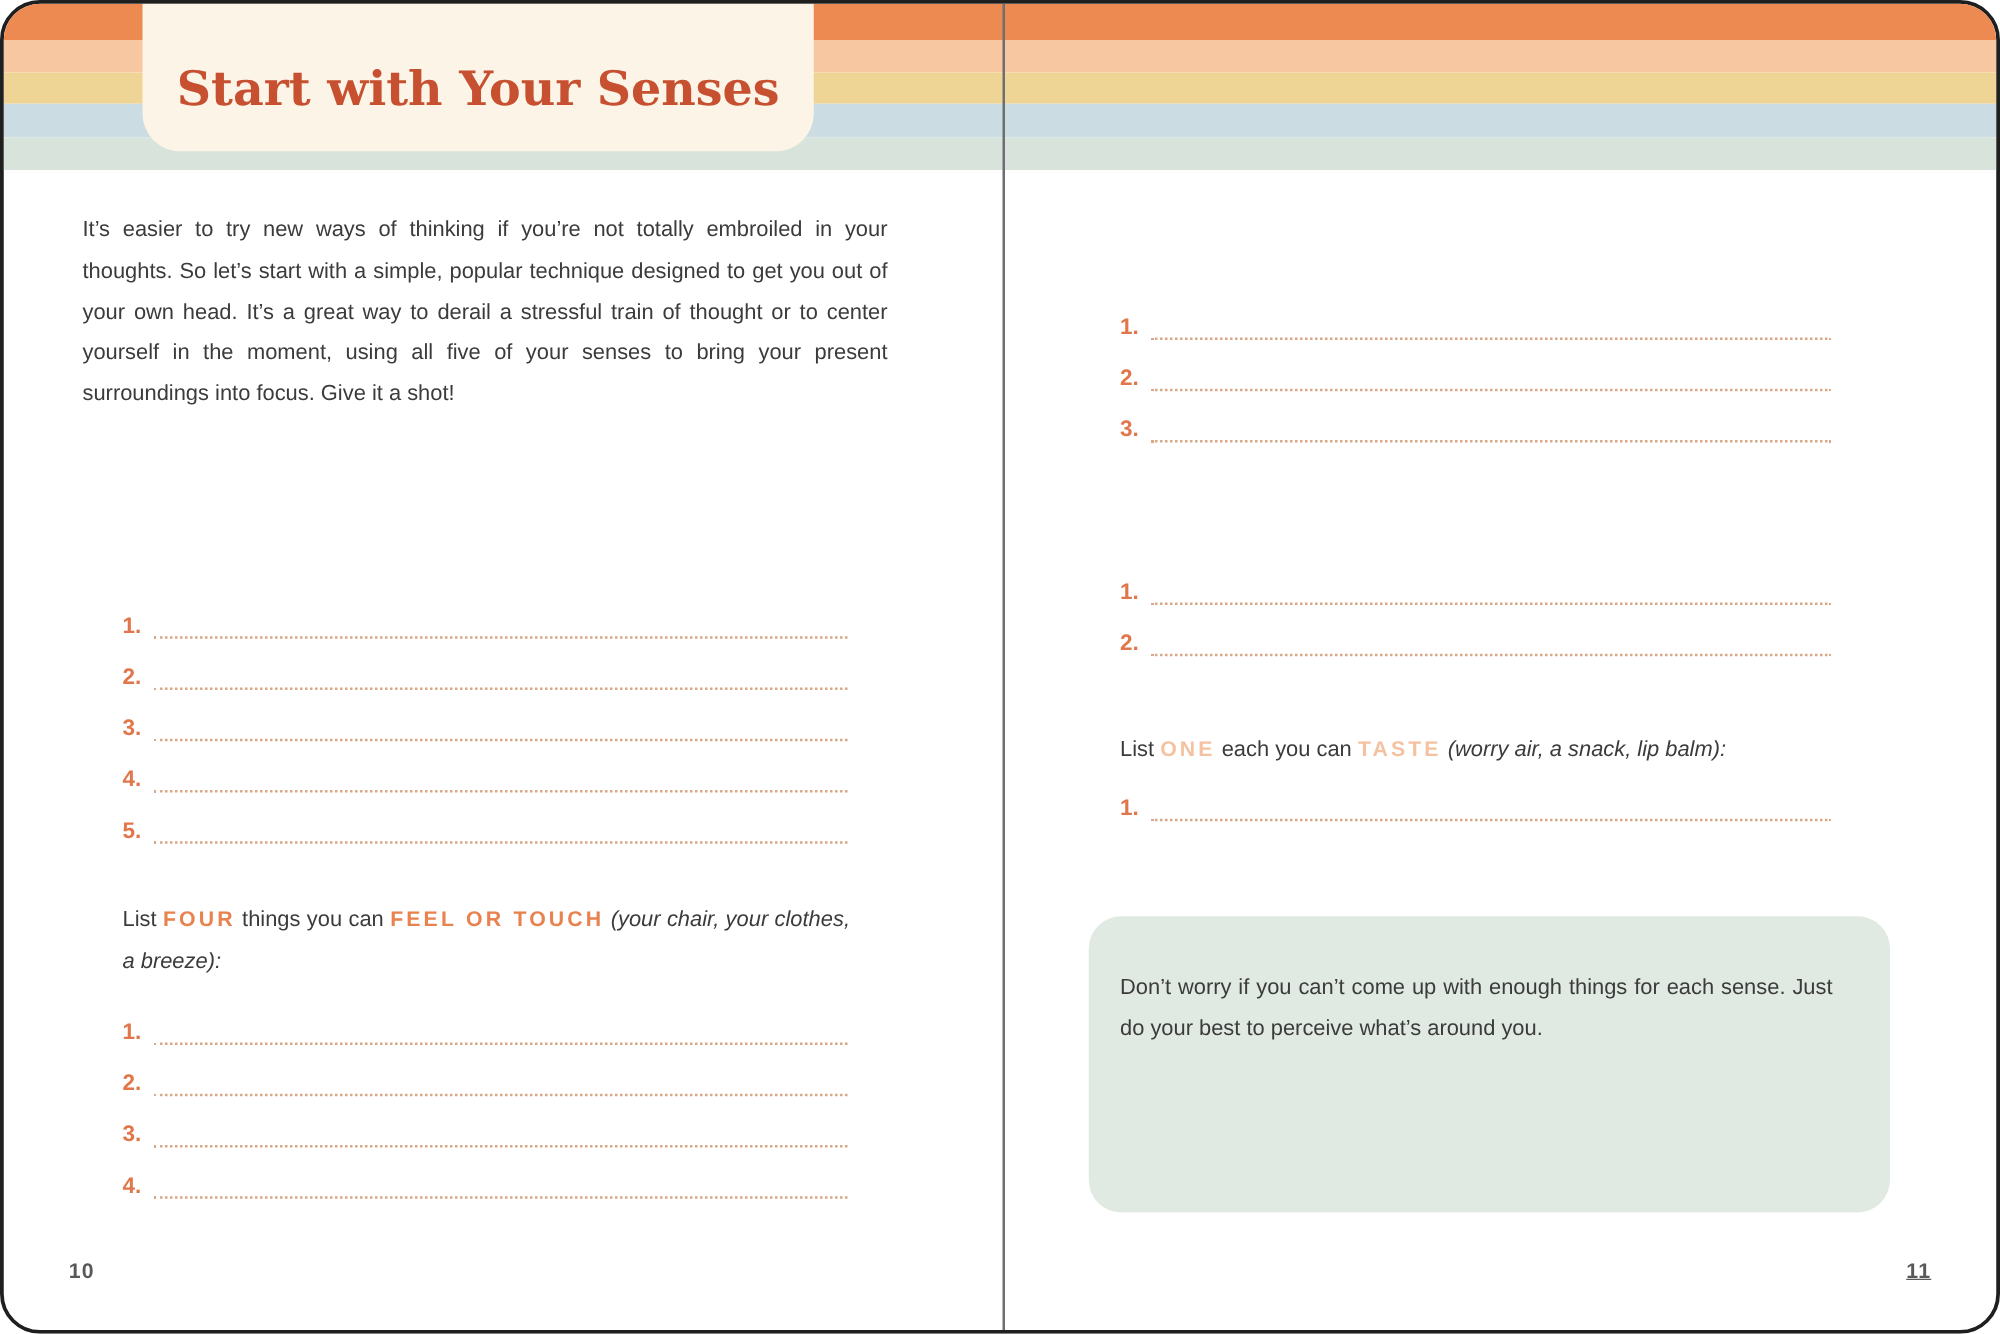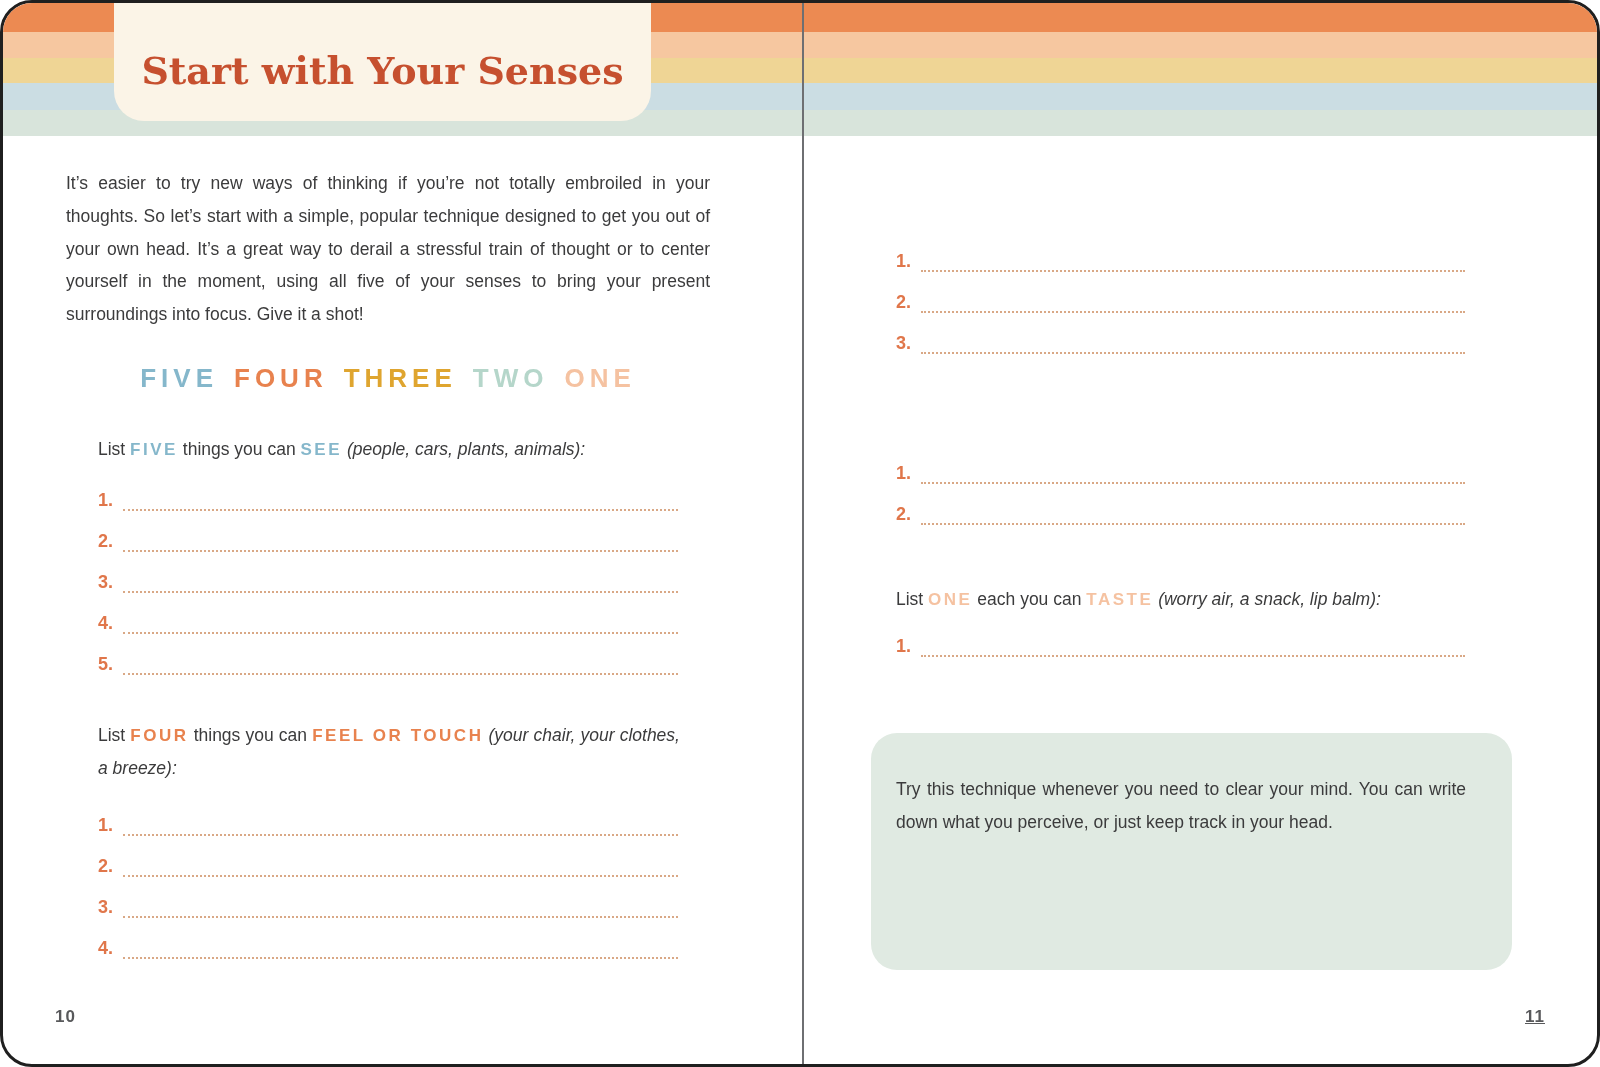--- a/index.html
+++ b/index.html
@@ -75,31 +75,21 @@
   </div>
 
   <div class="spine" style="background: rgb(110, 111, 114);"></div>
 
   <div class="title-card" style="background: rgb(251, 244, 231);">
     <h1 class="title" style="color: rgb(198, 80, 47);">Start with Your Senses</h1>
   </div>
 
   <p class="intro">It’s easier to try new ways of thinking if you’re not totally embroiled in your thoughts. So let’s start with a simple, popular technique designed to get you out of your own head. It’s a great way to derail a stressful train of thought or to center yourself in the moment, using all five of your senses to bring your present surroundings into focus. Give it a shot!</p>
 
-  <p class="countdown">
-    <span style="color: rgb(133, 183, 203);">FIVE</span><span style="color: rgb(232, 130, 78);">FOUR</span><span style="color: rgb(223, 165, 47);">THREE</span><span style="color: rgb(181, 214, 202);">TWO</span><span style="color: rgb(245, 194, 161);">ONE</span>
-  </p>
 
-  <p class="sec-head" id="head-see">
-    <span>List</span>
-    <span class="kw" style="color: rgb(133, 183, 203);">FIVE</span>
-    <span>things you can</span>
-    <span class="kw" style="color: rgb(133, 183, 203);">SEE</span>
-    <span class="hint">(people, cars, plants, animals):</span>
-  </p>
   <div class="rows" id="rows-see">
       <div class="row">
         <span class="num" style="color: rgb(224, 118, 74);">1.</span>
         <span class="line" style="border-bottom-color: rgb(217, 168, 134);"></span>
       </div>
       <div class="row">
         <span class="num" style="color: rgb(224, 118, 74);">2.</span>
         <span class="line" style="border-bottom-color: rgb(217, 168, 134);"></span>
       </div>
       <div class="row">
@@ -176,19 +166,19 @@
     <span class="hint">(worry air, a snack, lip balm):</span>
   </p>
   <div class="rows" id="rows-taste">
       <div class="row">
         <span class="num" style="color: rgb(224, 118, 74);">1.</span>
         <span class="line" style="border-bottom-color: rgb(217, 168, 134);"></span>
       </div>
     </div>
 
   <div class="tip-box" style="background: rgb(224, 234, 226);">
-    <p>Try this technique whenever you need to clear your mind. You can write down what you perceive, or just keep track in your head.</p>
+    <p>Don’t worry if you can’t come up with enough things for each sense. Just do your best to perceive what’s around you.</p>
   </div>
 
   <p class="page-num" id="pn-left" style="color: rgb(88, 89, 91);">10</p>
   <p class="page-num" id="pn-right" style="color: rgb(88, 89, 91); text-decoration: underline;">11</p>
 
 </div>
 
 </body></html>

